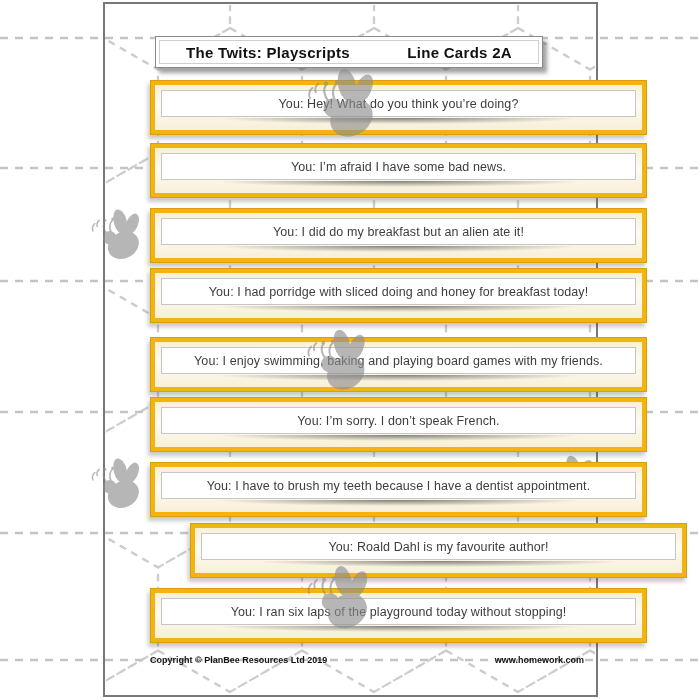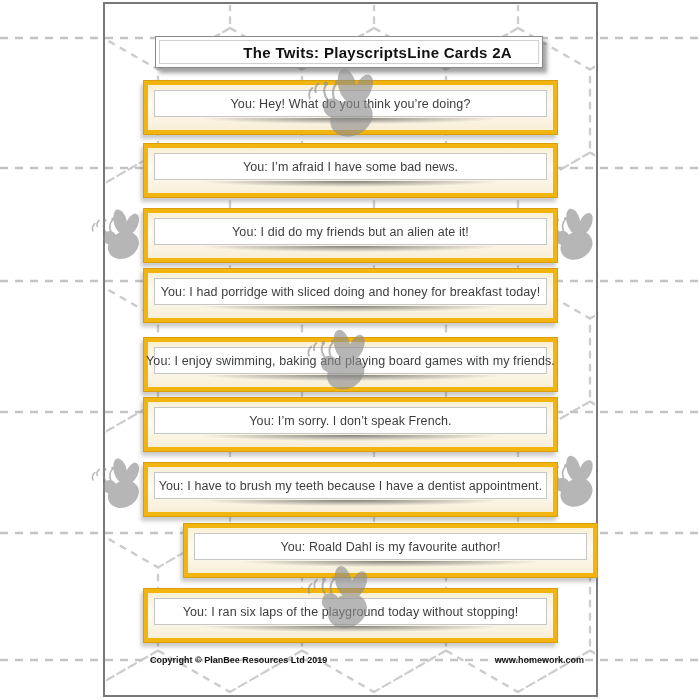--- a/index.html
+++ b/index.html
@@ -18,30 +18,30 @@
     pointer-events:none;
   }
   .header-card{
     position:absolute;left:155px;top:36px;width:388px;height:32px;
     box-sizing:border-box;background:#ffffff;border:1px solid #8a8a8a;
     box-shadow:4px 5px 4px rgba(70,70,70,.5);
     z-index:3;
   }
   .header-inner{
     position:absolute;inset:3px;border:1px solid #cfcfcf;
-    display:flex;align-items:center;justify-content:flex-end;
+    display:flex;align-items:center;justify-content:space-between;
     padding:0 26px;box-sizing:border-box;
   }
   .header-title,.header-label{
     font-size:15px;font-weight:bold;color:#111;letter-spacing:.3px;
     white-space:nowrap;
   }
   #cards-layer{position:absolute;inset:0;z-index:2;}
   .card{
-    position:absolute;left:143px;width:415px;height:55px;
+    position:absolute;left:150px;width:497px;height:55px;
     box-sizing:border-box;background:#F2B50F;border:1px solid #D89F0A;
     box-shadow:-2px 4px 4px rgba(90,90,90,.32);
   }
   .card-inner{
     position:absolute;inset:4px;
     background:linear-gradient(180deg,#F9F0D5 0%,#FEFBF3 45%,#F8EFD8 100%);
   }
   .card-strip{
     position:absolute;left:6px;right:6px;top:5px;height:27px;
     box-sizing:border-box;background:#ffffff;border:1px solid #C6C6C6;
@@ -171,21 +171,21 @@
       <div class="card-strip">
         <span class="card-text">You: I’m afraid I have some bad news.</span>
       </div>
       <div class="card-shadow"></div>
     </div>
   </div>
 
   <div class="card" style="top: 208px;">
     <div class="card-inner">
       <div class="card-strip">
-        <span class="card-text">You: I did do my friends but an alien ate it!</span>
+        <span class="card-text">You: I did do my breakfast but an alien ate it!</span>
       </div>
       <div class="card-shadow"></div>
     </div>
   </div>
 
   <div class="card" style="top: 268px;">
     <div class="card-inner">
       <div class="card-strip">
         <span class="card-text">You: I had porridge with sliced doing and honey for breakfast today!</span>
       </div>

